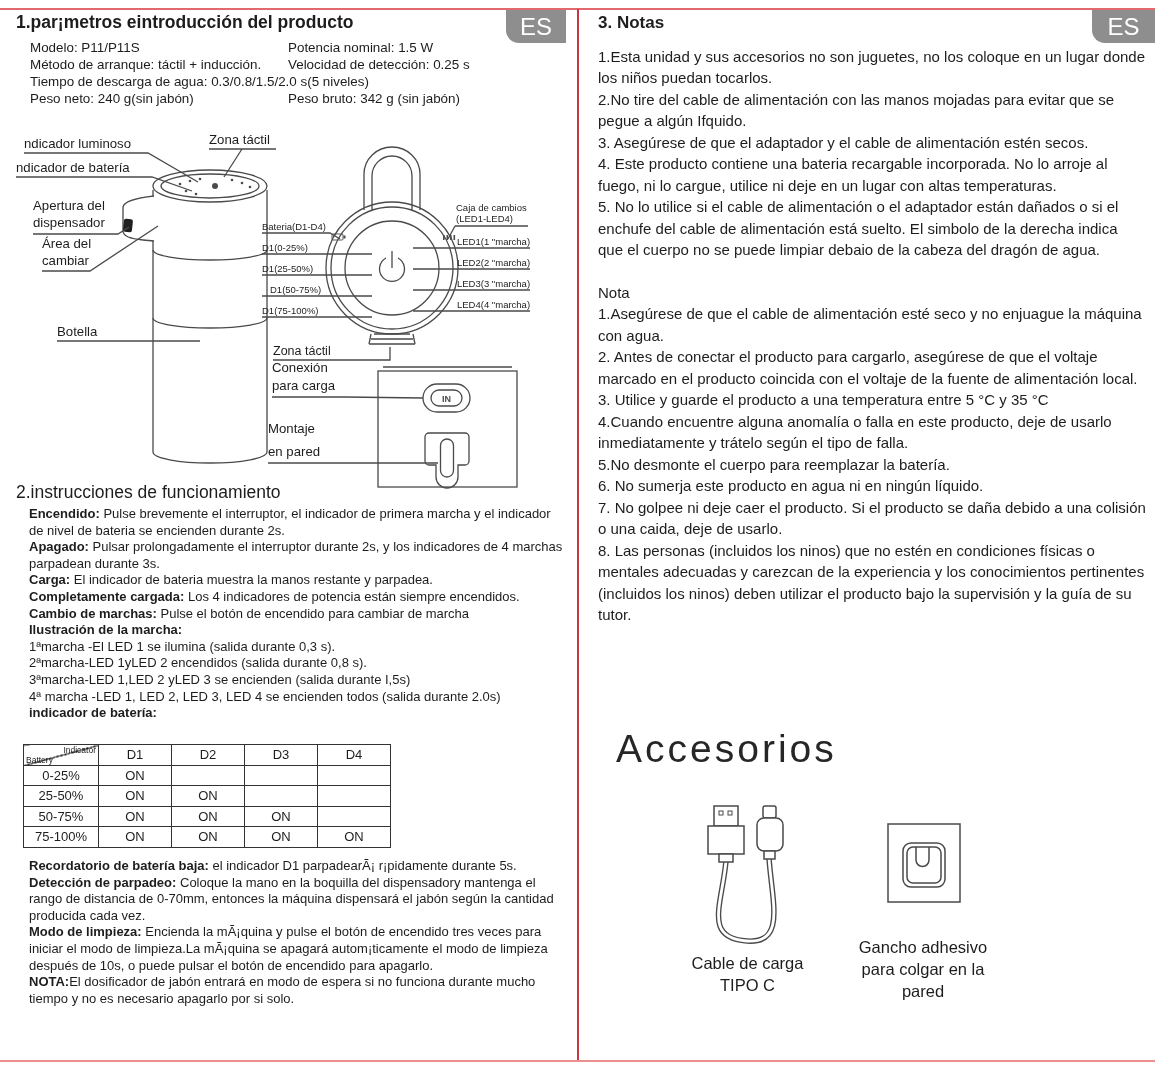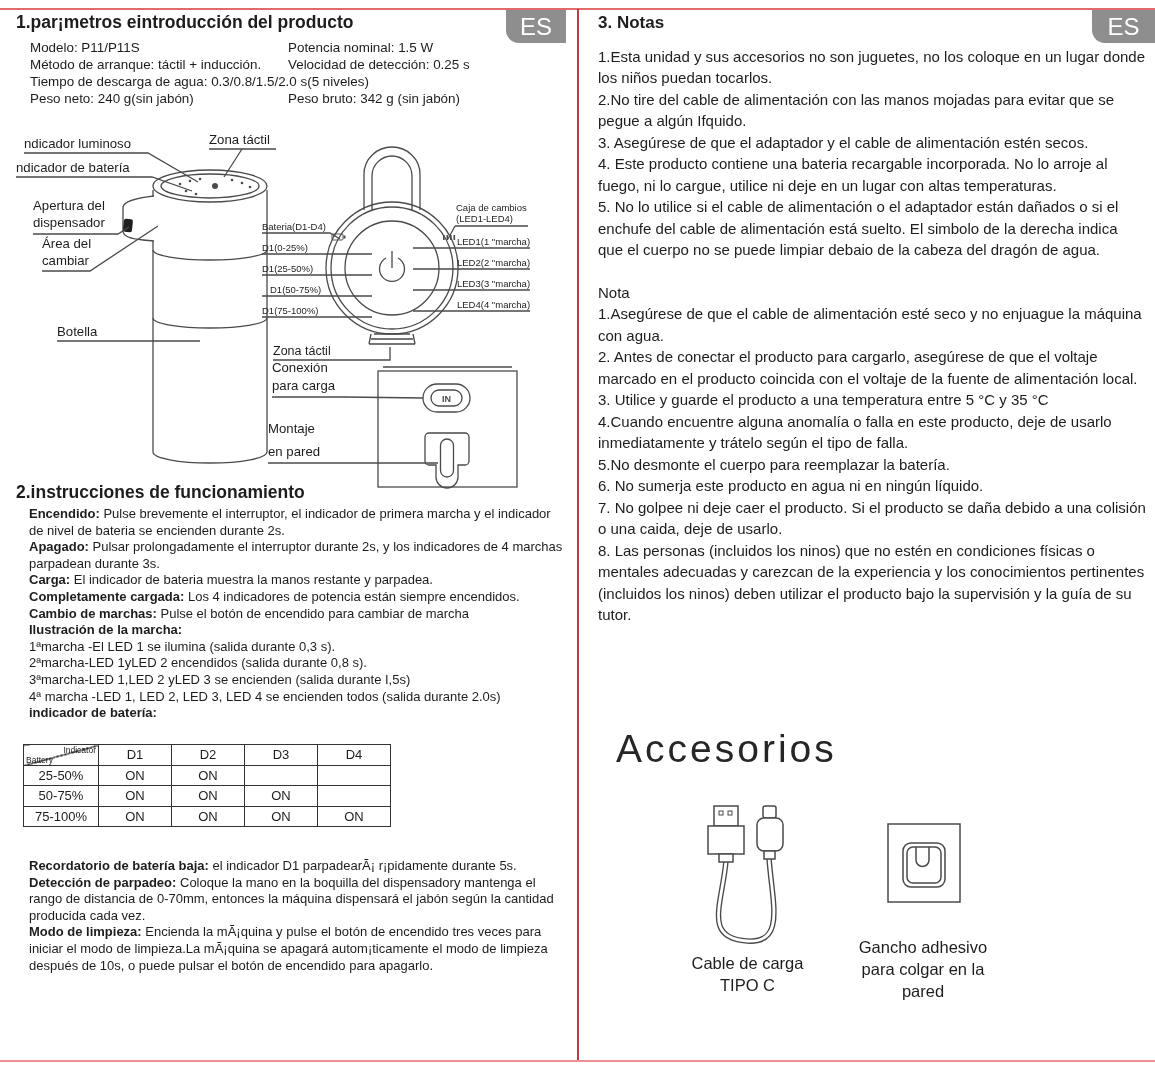--- a/index.html
+++ b/index.html
@@ -16,21 +16,21 @@
   .badge-r{left:1092px;width:63px;}
   .h1{position:absolute;left:16px;top:12px;font-size:17.5px;font-weight:bold;}
   .specs{position:absolute;left:30px;top:39px;font-size:13.4px;line-height:17px;width:540px;}
   .spec-row{position:relative;}
   .spec-row .r{position:absolute;left:258px;top:0;}
   svg.diagram{position:absolute;left:0;top:128px;}
   svg.accessories{position:absolute;left:580px;top:790px;}
   .lbl{position:absolute;font-size:13.2px;white-space:nowrap;}
   .lbl-s{position:absolute;font-size:9.5px;white-space:nowrap;}
   .lbl-m{position:absolute;font-size:12.5px;white-space:nowrap;}
-  .h2{position:absolute;left:16px;top:482px;font-size:17.5px;font-weight:bold;text-align:right;}
+  .h2{position:absolute;left:16px;top:482px;font-size:17.5px;font-weight:normal;text-align:right;}
   .ops{position:absolute;left:29px;top:506px;width:537px;font-size:13px;line-height:16.6px;}
   .ops p{margin:0;}
   .ops2{position:absolute;left:29px;top:858px;width:537px;font-size:13px;line-height:16.6px;}
   .ops2 p{margin:0;}
   table.btable{position:absolute;left:23px;top:744px;border-collapse:collapse;font-size:13px;}
   table.btable td{border:1.4px solid #333;height:19.5px;padding:0 2px;text-align:center;}
   td.range{width:70px;}
   td.ind{width:68px;}
   td.corner{position:relative;width:70px;font-size:8.5px;
     background:linear-gradient(to bottom right,transparent calc(50% - 0.7px),#333 calc(50% - 0.7px),#333 calc(50% + 0.7px),transparent calc(50% + 0.7px));}
@@ -178,20 +178,27 @@
       <td class="corner">
         <span class="ctop">Indicator</span>
         <span class="cbot">Battery</span>
       </td>
       <td class="ind">D1</td>
       <td class="ind">D2</td>
       <td class="ind">D3</td>
       <td class="ind">D4</td>
     </tr>
     <tr>
+      <td class="range">0-25%</td>
+      <td>ON</td>
+      <td></td>
+      <td></td>
+      <td></td>
+    </tr>
+    <tr>
       <td class="range">25-50%</td>
       <td>ON</td>
       <td>ON</td>
       <td></td>
       <td></td>
     </tr>
     <tr>
       <td class="range">50-75%</td>
       <td>ON</td>
       <td>ON</td>
@@ -205,20 +212,21 @@
       <td>ON</td>
       <td>ON</td>
     </tr>
   </tbody>
     </table>
 
   <div class="ops2">
     <p><b>Recordatorio de batería baja:</b><span> el indicador D1 parpadearÃ¡ r¡pidamente durante 5s.</span></p>
     <p><b>Detección de parpadeo:</b><span> Coloque la mano en la boquilla del dispensadory mantenga el rango de distancia de 0-70mm, entonces la máquina dispensará el jabón según la cantidad producida cada vez.</span></p>
     <p><b>Modo de limpieza:</b><span> Encienda la mÃ¡quina y pulse el botón de encendido tres veces para iniciar el modo de limpieza.La mÃ¡quina se apagará autom¡ticamente el modo de limpieza después de 10s, o puede pulsar el botón de encendido para apagarlo.</span></p>
+    <p><b>NOTA:</b><span>El dosificador de jabón entrará en modo de espera si no funciona durante mucho tiempo y no es necesario apagarlo por si solo.</span></p>
   </div>
 
   <div class="notes">
     <h3>3. Notas</h3>
     <p>1.Esta unidad y sus accesorios no son juguetes, no los coloque en un lugar donde los niños puedan tocarlos.</p>
     <p>2.No tire del cable de alimentación con las manos mojadas para evitar que se pegue a algún Ifquido.</p>
     <p>3. Asegúrese de que el adaptador y el cable de alimentación estén secos.</p>
     <p>4. Este producto contiene una bateria recargable incorporada. No lo arroje al fuego, ni lo cargue, utilice ni deje en un lugar con altas temperaturas.</p>
     <p>5. No lo utilice si el cable de alimentación o el adaptador están dañados o si el enchufe del cable de alimentación está suelto. El simbolo de la derecha indica que el cuerpo no se puede limpiar debaio de la cabeza del dragón de agua.</p>
     <p class="nota">Nota</p>

